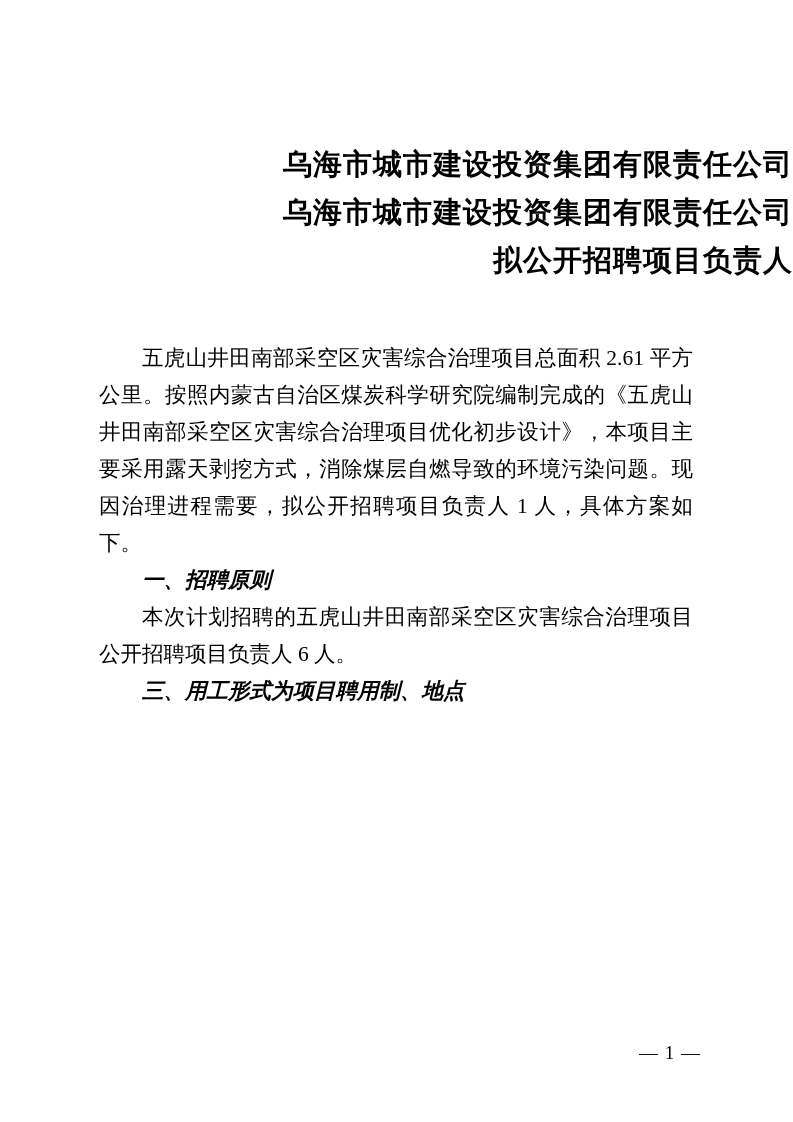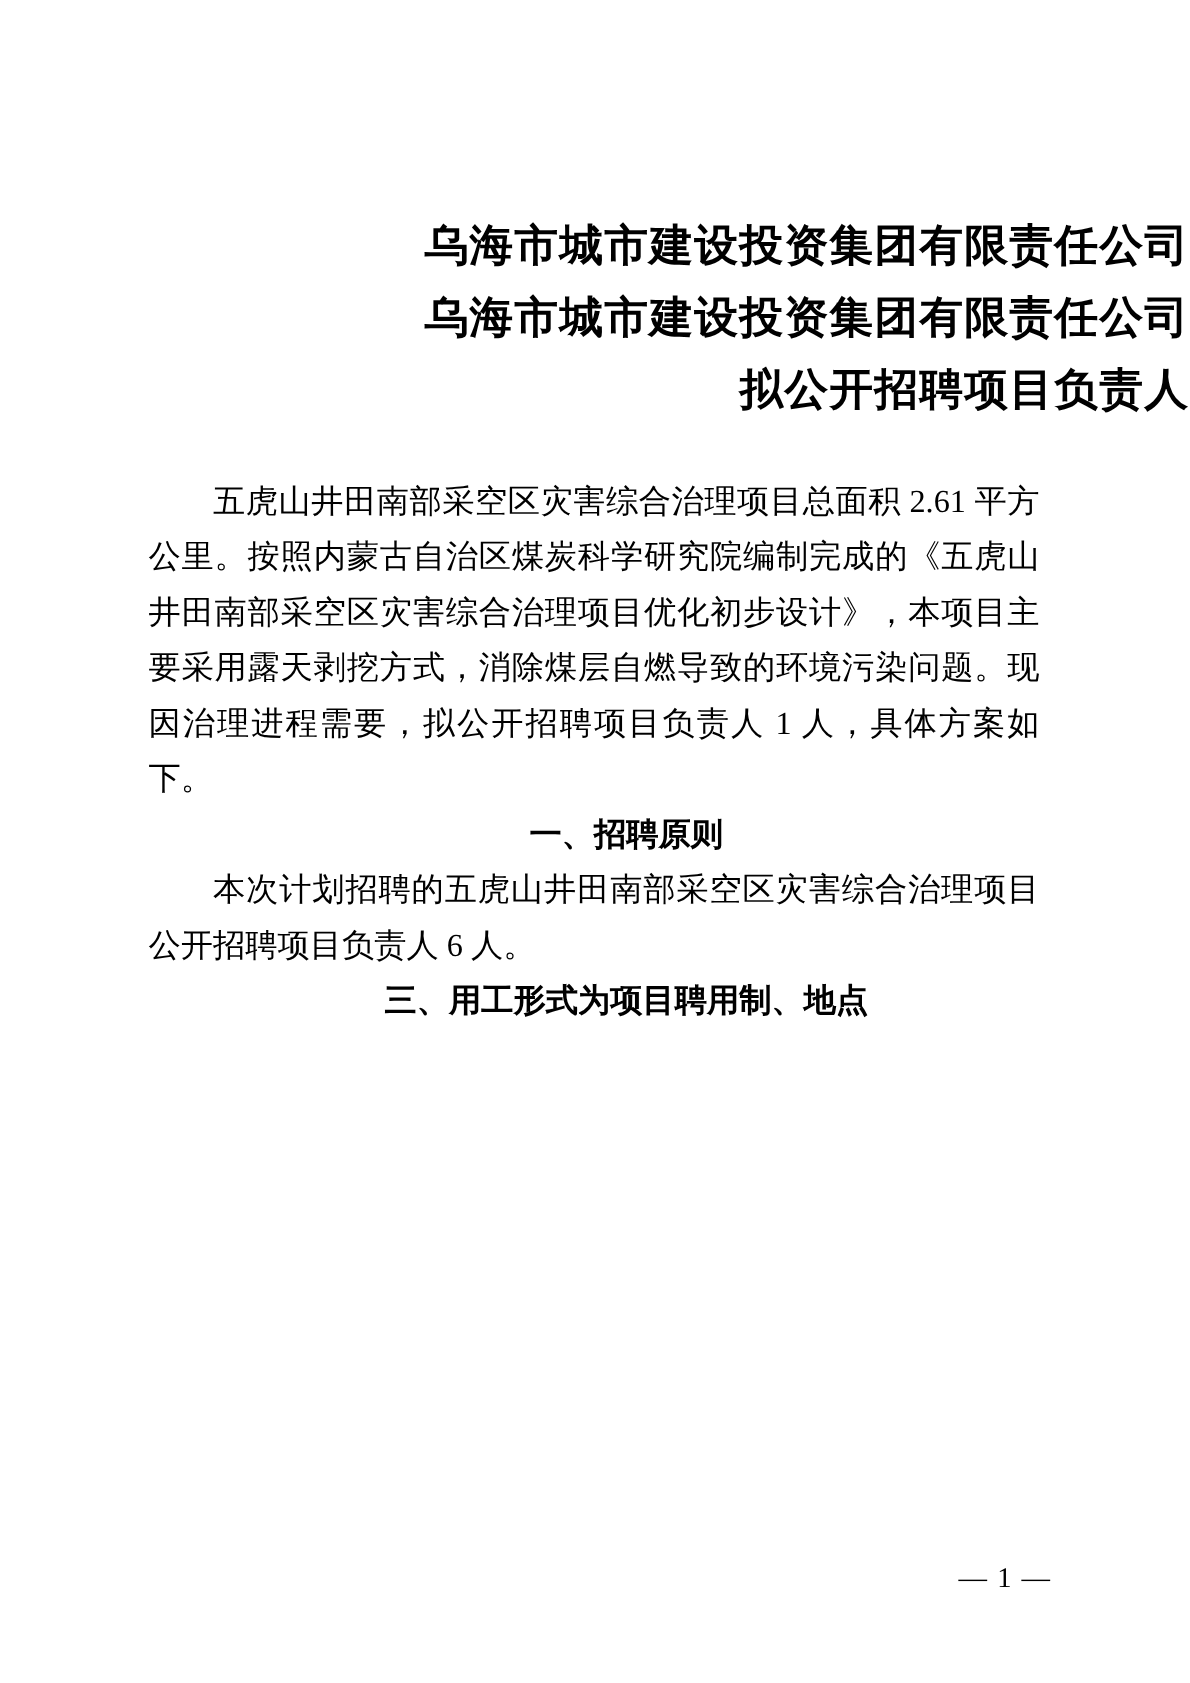--- a/index.html
+++ b/index.html
@@ -26,38 +26,39 @@
     font-size: 29px;
     line-height: 48px;
     letter-spacing: 1px;
     font-family: "Liberation Serif", serif;
   }
   .doc-title .title-line {
     display: block;
   }
   .doc-body {
     position: absolute;
-    top: 316px;
+    top: 340px;
     left: 99px;
     width: 594px;
     font-size: 21.5px;
     line-height: 37px;
     text-align: justify;
     text-justify: inter-character;
     font-family: "Liberation Serif", serif;
   }
   .doc-body p {
     margin: 0;
     padding: 0;
     text-indent: 2em;
   }
   .doc-body p.heading {
     font-family: "Liberation Sans", sans-serif;
     font-weight: bold;
-    text-align: center;
+    text-align: left;
+    font-style: italic;
   }
   .doc-body p.indent-deep {
     text-indent: 3.4em;
   }
   .doc-body p.fill-line {
     text-align-last: justify;
   }
   .page-number {
     position: absolute;
     top: 1042px;

